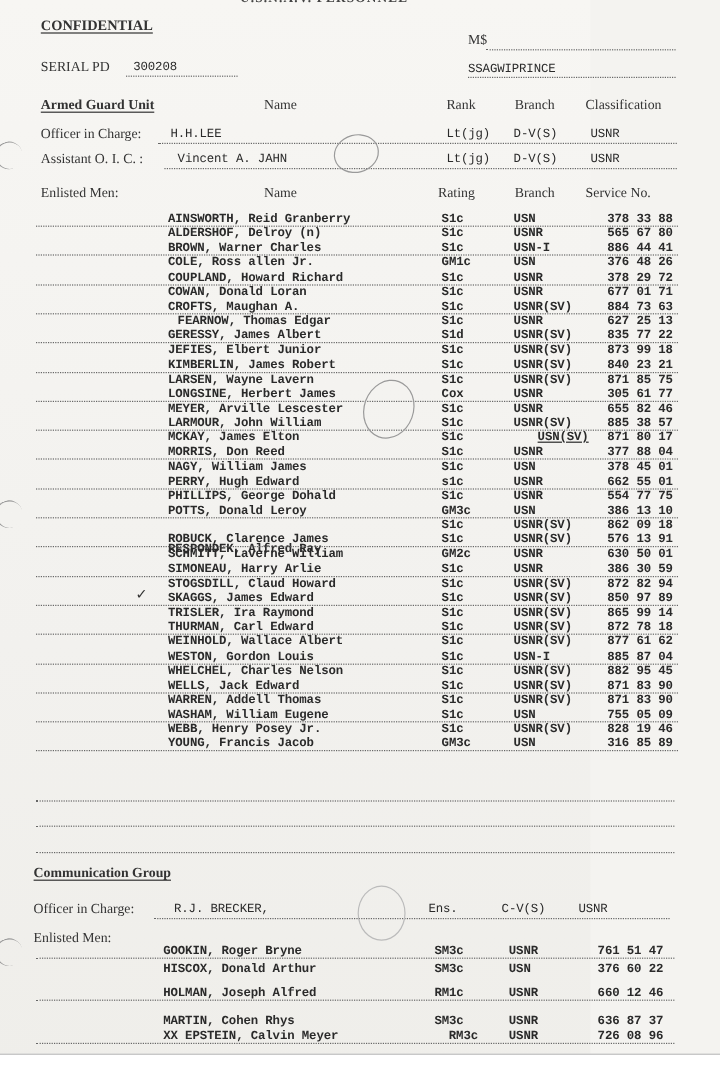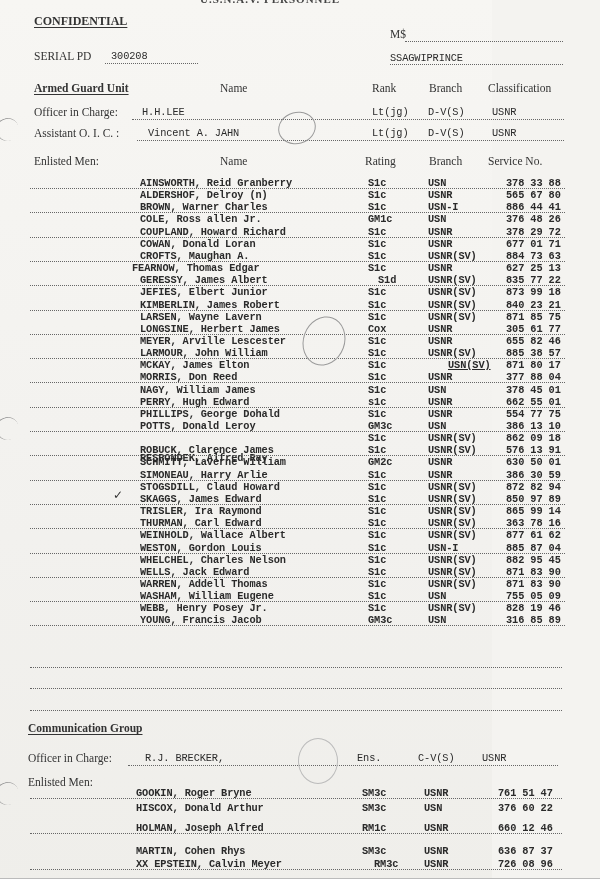--- a/index.html
+++ b/index.html
@@ -105,28 +105,28 @@
         <div class="abs tw" style="left: 506px; top: 237.75px;">677 01 71</div>
       </div>
       <div>
         <div class="abs tw" style="left: 140px; top: 249.9px;">CROFTS, Maughan A.</div>
         <div class="abs tw" style="left: 368px; top: 249.9px;">S1c</div>
         <div class="abs tw" style="left: 428px; top: 249.9px;">USNR(SV)</div>
         <div class="abs tw" style="left: 506px; top: 249.9px;">884 73 63</div>
         <div class="dots" style="left: 30px; top: 260.9px; width: 535px;"></div>
       </div>
       <div>
-        <div class="abs tw" style="left: 132px; top: 262.05px;">FEARNOW, Thomas Edgar</div>
+        <div class="abs tw" style="left: 148px; top: 262.05px;">FEARNOW, Thomas Edgar</div>
         <div class="abs tw" style="left: 368px; top: 262.05px;">S1c</div>
         <div class="abs tw" style="left: 428px; top: 262.05px;">USNR</div>
         <div class="abs tw" style="left: 506px; top: 262.05px;">627 25 13</div>
       </div>
       <div>
         <div class="abs tw" style="left: 140px; top: 274.2px;">GERESSY, James Albert</div>
-        <div class="abs tw" style="left: 368px; top: 274.2px; margin-left: 10px;">S1d</div>
+        <div class="abs tw" style="left: 368px; top: 274.2px;">S1d</div>
         <div class="abs tw" style="left: 428px; top: 274.2px;">USNR(SV)</div>
         <div class="abs tw" style="left: 506px; top: 274.2px;">835 77 22</div>
         <div class="dots" style="left: 30px; top: 285.2px; width: 535px;"></div>
       </div>
       <div>
         <div class="abs tw" style="left: 140px; top: 286.35px;">JEFIES, Elbert Junior</div>
         <div class="abs tw" style="left: 368px; top: 286.35px;">S1c</div>
         <div class="abs tw" style="left: 428px; top: 286.35px;">USNR(SV)</div>
         <div class="abs tw" style="left: 506px; top: 286.35px;">873 99 18</div>
       </div>
@@ -244,21 +244,21 @@
       <div>
         <div class="abs tw" style="left: 140px; top: 505.05px;">TRISLER, Ira Raymond</div>
         <div class="abs tw" style="left: 368px; top: 505.05px;">S1c</div>
         <div class="abs tw" style="left: 428px; top: 505.05px;">USNR(SV)</div>
         <div class="abs tw" style="left: 506px; top: 505.05px;">865 99 14</div>
       </div>
       <div>
         <div class="abs tw" style="left: 140px; top: 517.2px;">THURMAN, Carl Edward</div>
         <div class="abs tw" style="left: 368px; top: 517.2px;">S1c</div>
         <div class="abs tw" style="left: 428px; top: 517.2px;">USNR(SV)</div>
-        <div class="abs tw" style="left: 506px; top: 517.2px;">363 78 16</div>
+        <div class="abs tw" style="left: 506px; top: 517.2px;">872 78 18</div>
         <div class="dots" style="left: 30px; top: 528.2px; width: 535px;"></div>
       </div>
       <div>
         <div class="abs tw" style="left: 140px; top: 529.35px;">WEINHOLD, Wallace Albert</div>
         <div class="abs tw" style="left: 368px; top: 529.35px;">S1c</div>
         <div class="abs tw" style="left: 428px; top: 529.35px;">USNR(SV)</div>
         <div class="abs tw" style="left: 506px; top: 529.35px;">877 61 62</div>
       </div>
       <div>
         <div class="abs tw" style="left: 140px; top: 541.5px;">WESTON, Gordon Louis</div>

